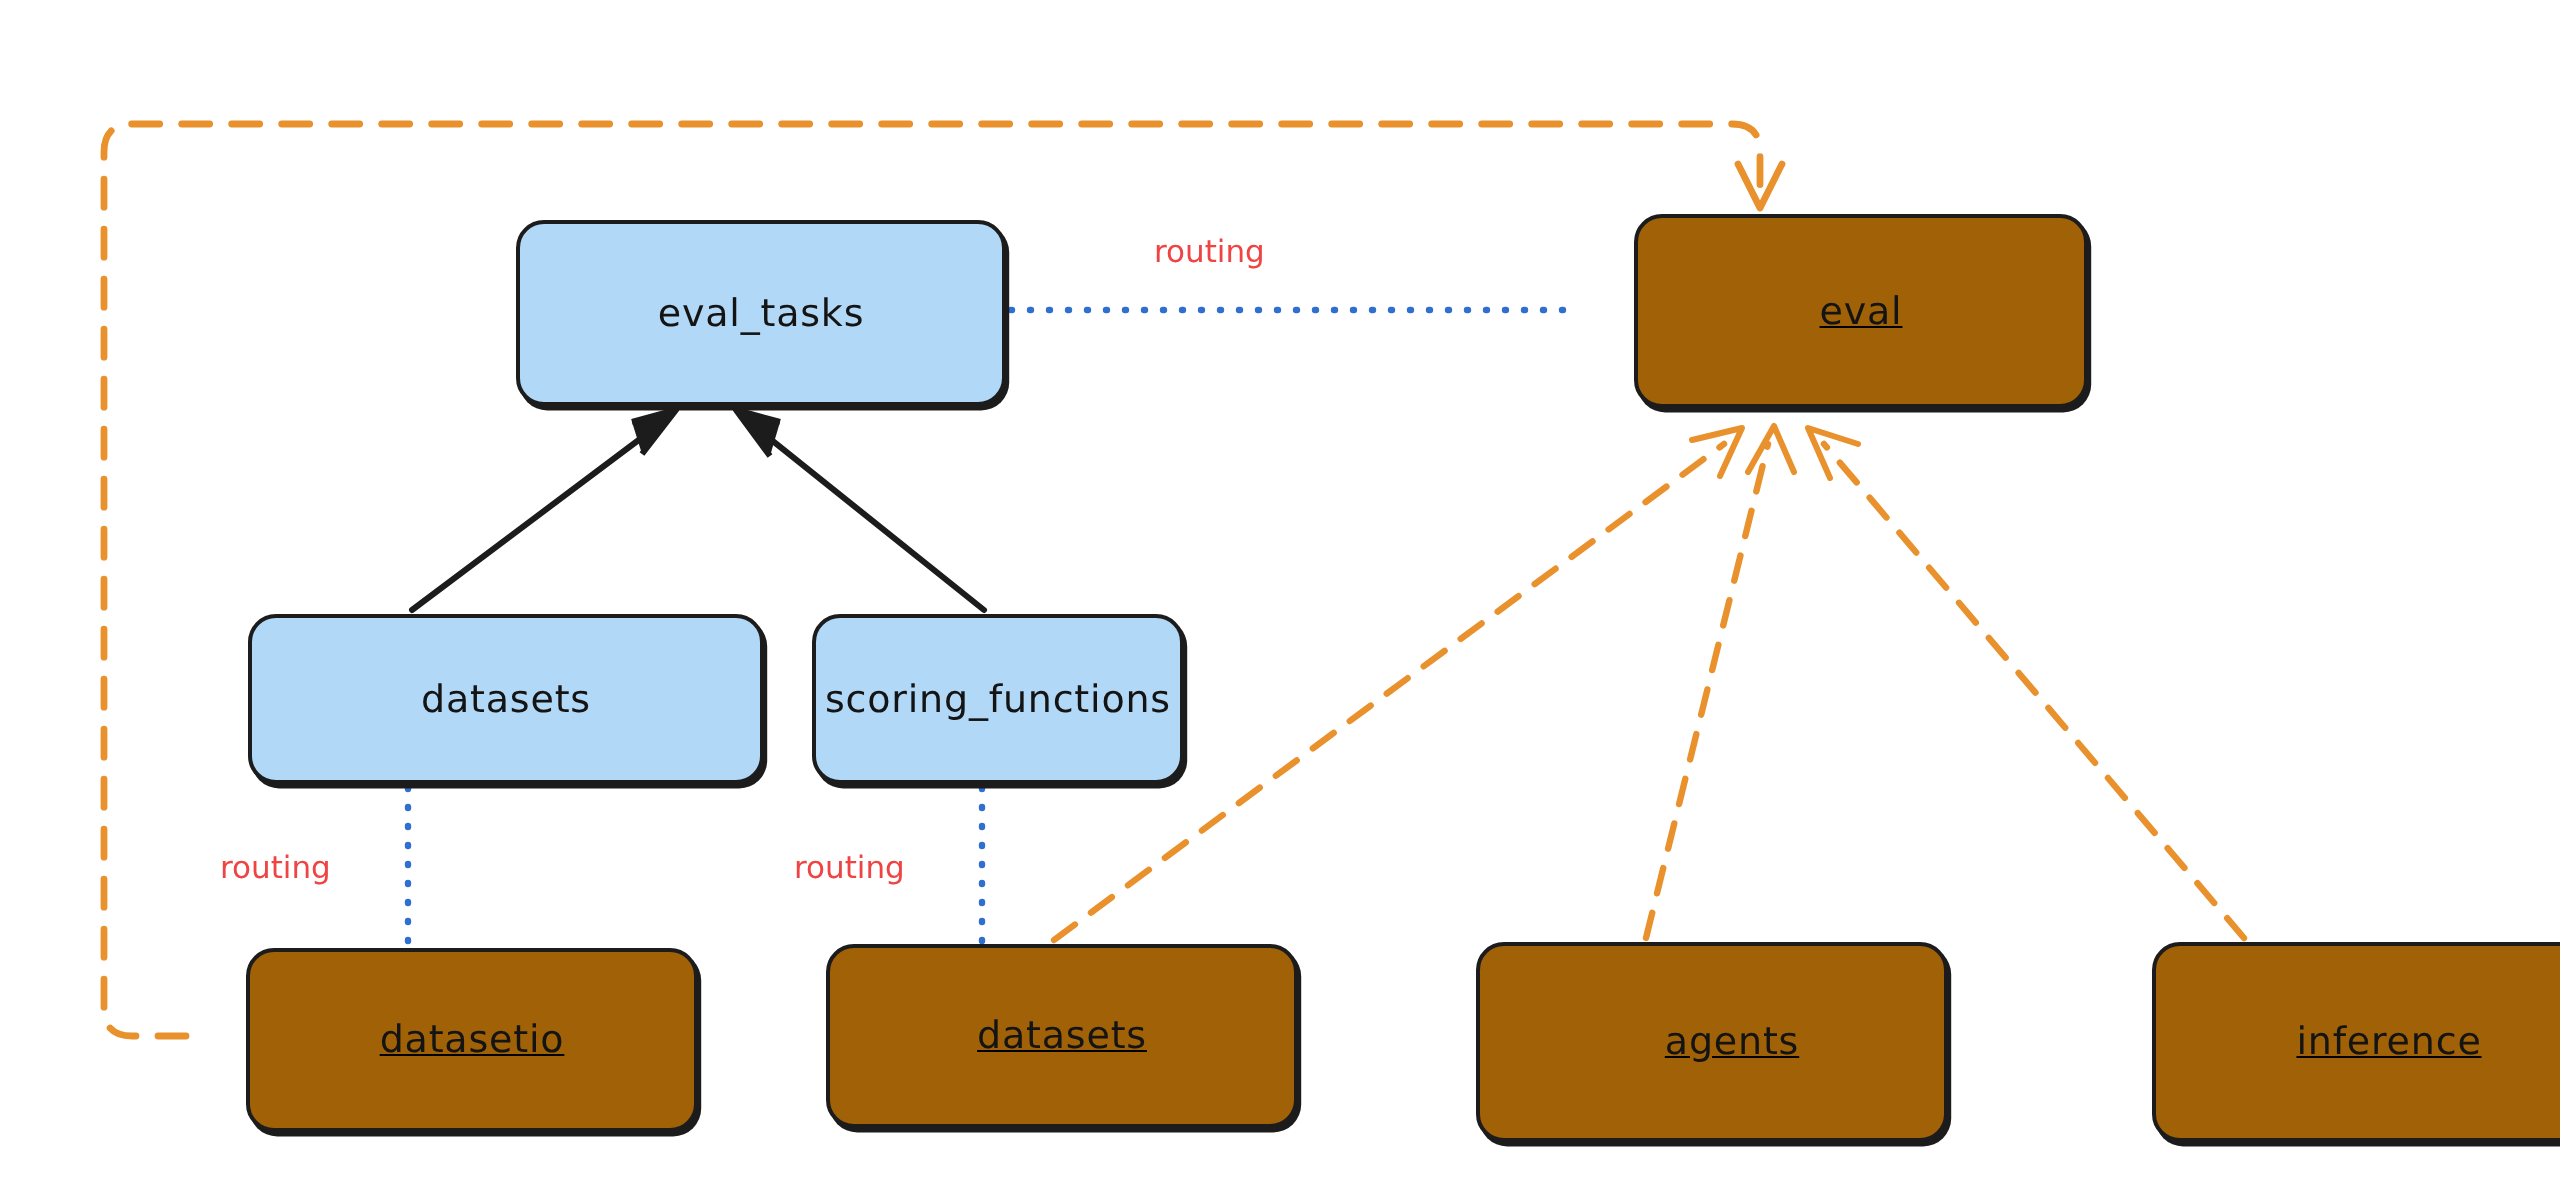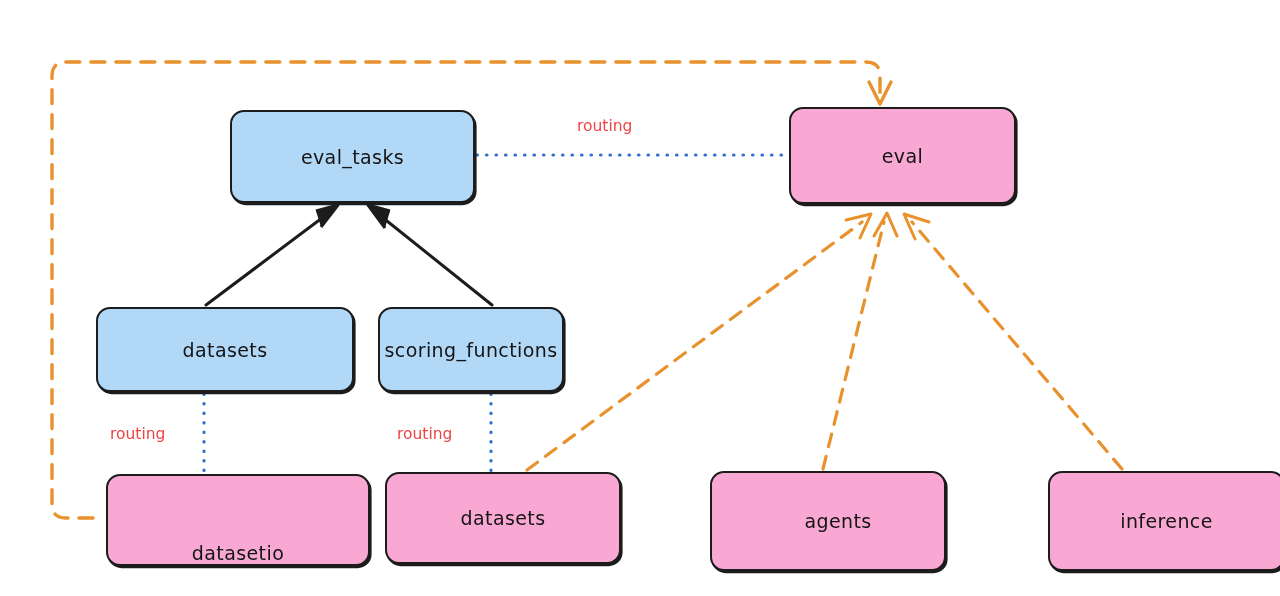--- a/index.html
+++ b/index.html
@@ -27,26 +27,28 @@
   }
   .node {
     position: absolute;
     box-sizing: border-box;
     border: 2.6px solid #1c1c1c;
     border-radius: 14px;
     display: flex;
     align-items: center;
     justify-content: center;
     box-shadow: 1.6px 2.2px 0 0 #1c1c1c;
+    margin-left: 28px;
   }
   .node.blue {
     background: #b2d8f7;
   }
   .node.green {
-    background: #f9a8d4;
+    background: #a16207;
+    text-decoration: underline;
   }
   .node-label {
     font-family: "DejaVu Sans", sans-serif;
     font-size: 19px;
     color: #141414;
     letter-spacing: 0.4px;
     white-space: nowrap;
     user-select: none;
   }
   .edge-label {
@@ -114,21 +116,21 @@
   </div>
 
   <div class="node blue" style="left:96px; top:307px; width:258px; height:85px;">
     <span class="node-label">datasets</span>
   </div>
 
   <div class="node blue" style="left:378px; top:307px; width:186px; height:85px;">
     <span class="node-label">scoring_functions</span>
   </div>
 
-  <div class="node green" style="left:106px; top:474px; width:264px; height:92px;align-items:flex-end;">
+  <div class="node green" style="left:95px; top:474px; width:226px; height:92px;">
     <span class="node-label">datasetio</span>
   </div>
 
   <div class="node green" style="left:385px; top:472px; width:236px; height:92px;">
     <span class="node-label">datasets</span>
   </div>
 
   <div class="node green" style="left:710px; top:471px; width:236px; height:100px;padding-left:20px;">
     <span class="node-label">agents</span>
   </div>

